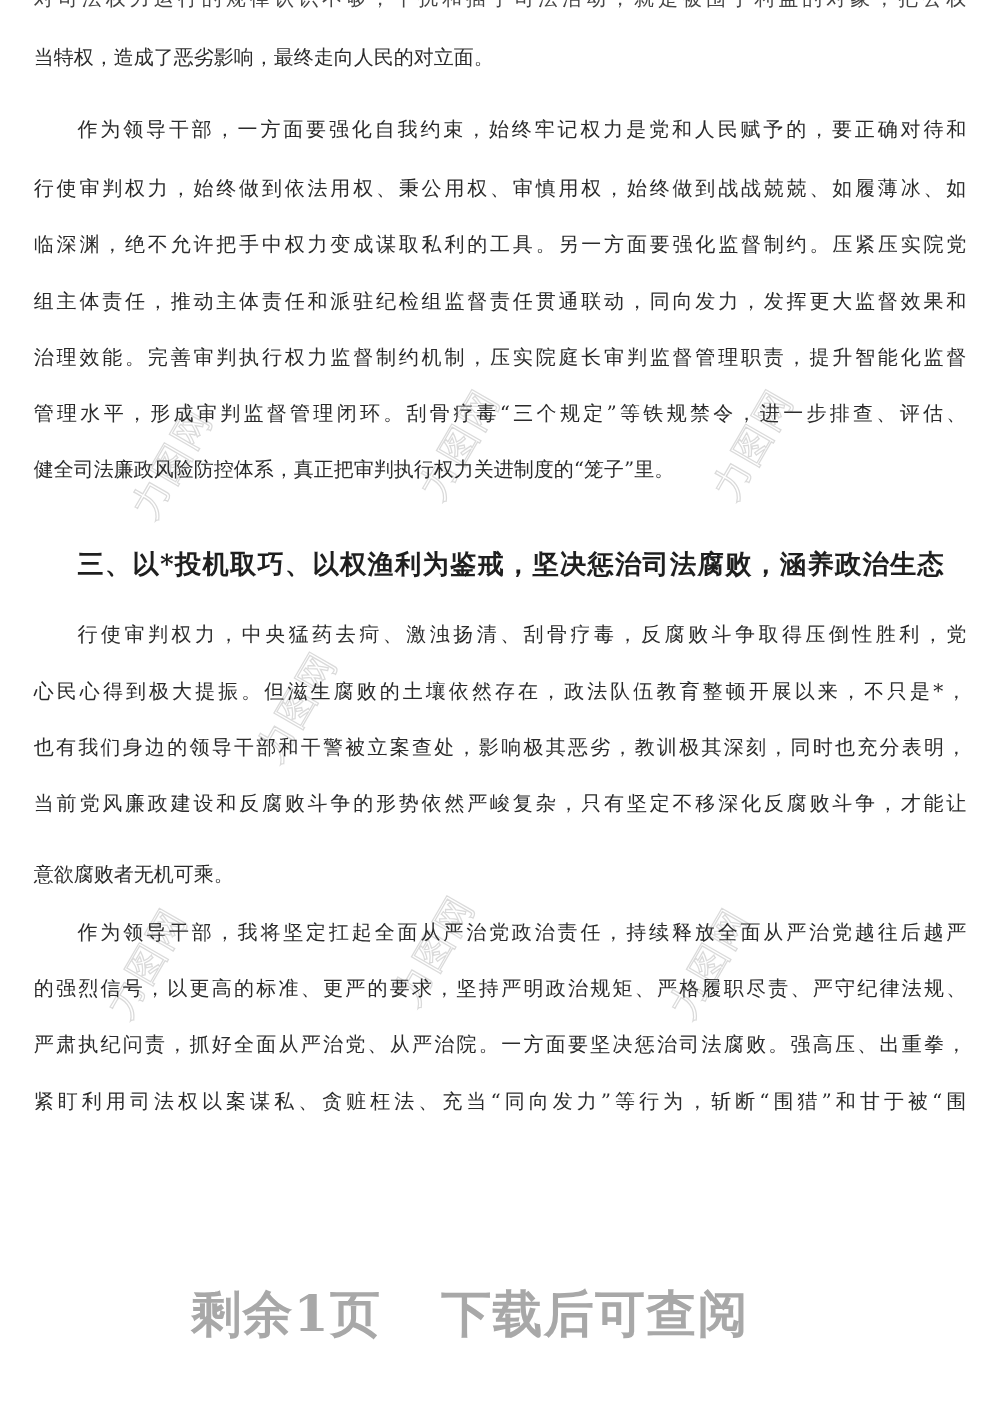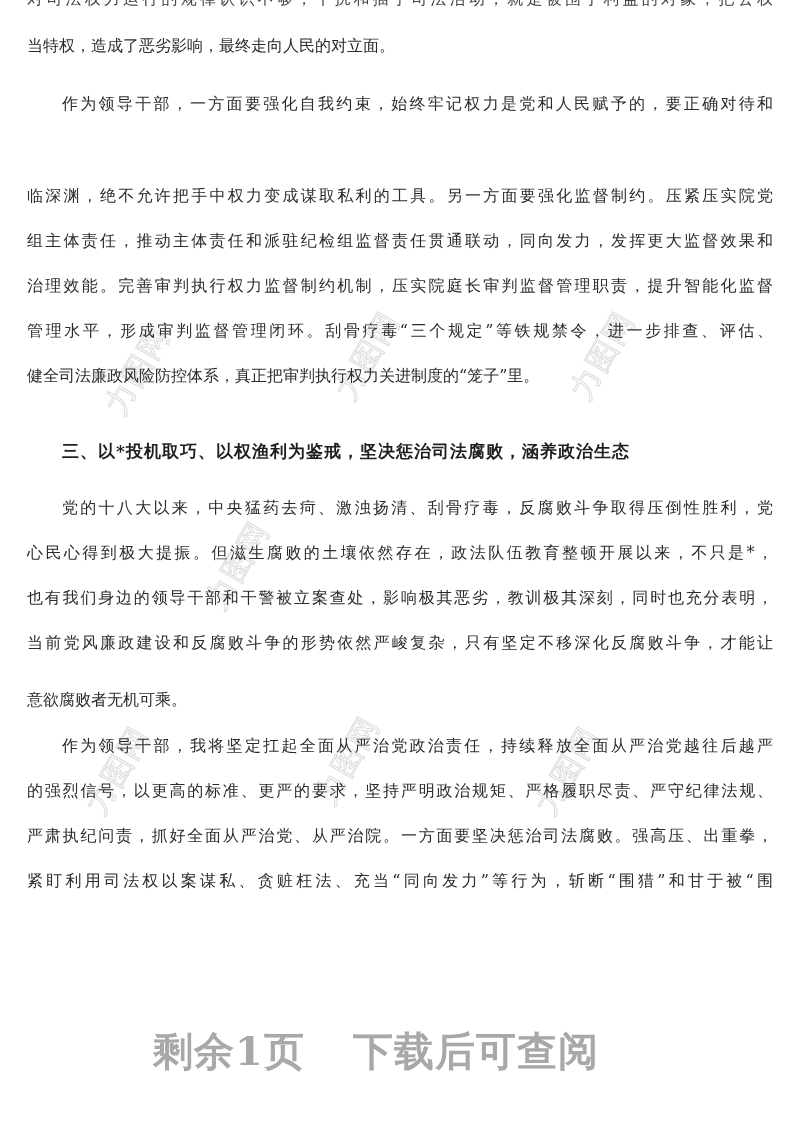--- a/index.html
+++ b/index.html
@@ -3,21 +3,21 @@
 <meta charset="utf-8">
 <style>
   html, body { margin:0; padding:0; background:#ffffff; }
   body { width:800px; height:1125px; position:relative; overflow:hidden;
          font-family:"DejaVu Serif","Liberation Serif",serif; color:#2b2b2b; }
   .page { position:absolute; left:0; top:0; width:800px; height:1125px; }
   .line { position:absolute; left:27px; width:746px; height:24px; font-size:16px; line-height:24px;
           white-space:nowrap; text-align:justify; text-align-last:justify; letter-spacing:0; }
   .line.indent { left:62px; width:711px; }
   .line.last { text-align-last:left; }
-  .heading { position:absolute; left:62px; top:439px; font-size:17px; line-height:24px; font-weight:bold;
+  .heading { position:absolute; left:62px; top:439px; font-size:21px; line-height:24px; font-weight:bold;
              letter-spacing:1px; color:#1f1f1f; white-space:nowrap; }
   .clipped { top:-13px; color:#444; }
   .banner { position:absolute; left:0; width:752px; top:1024px; height:50px; text-align:center;
             font-size:40px; font-weight:bold; color:#a8a8a8; font-family:"DejaVu Serif","Liberation Serif",serif;
             letter-spacing:1px; }
   .banner span { display:inline-block; }
   .banner .gap { width:48px; }
   .wm { position:absolute; font-size:30px; color:rgba(180,180,180,0.25); font-family:"DejaVu Sans",sans-serif;
         transform:rotate(-60deg); white-space:nowrap; pointer-events:none; letter-spacing:2px;
         -webkit-text-stroke:1px rgba(150,150,150,0.35); color:transparent; }
@@ -33,29 +33,30 @@
   <div class="wm" style="left:190px; top:545px;">力图网</div>
   <div class="wm" style="left:70px; top:750px;">力图网</div>
   <div class="wm" style="left:300px; top:740px;">力图网</div>
   <div class="wm" style="left:520px; top:750px;">力图网</div>
 
   <div class="line clipped">对司法权力运行的规律认识不够，干扰和插手司法活动，就是被围于利益的对象，把公权</div>
 
   <div class="line last" style="top:34px;">当特权，造成了恶劣影响，最终走向人民的对立面。</div>
 
   <div class="line indent" style="top:92px;">作为领导干部，一方面要强化自我约束，始终牢记权力是党和人民赋予的，要正确对待和</div>
+  <div class="line" style="top:139px;">行使审判权力，始终做到依法用权、秉公用权、审慎用权，始终做到战战兢兢、如履薄冰、如</div>
   <div class="line" style="top:184px;">临深渊，绝不允许把手中权力变成谋取私利的工具。另一方面要强化监督制约。压紧压实院党</div>
   <div class="line" style="top:229px;">组主体责任，推动主体责任和派驻纪检组监督责任贯通联动，同向发力，发挥更大监督效果和</div>
   <div class="line" style="top:274px;">治理效能。完善审判执行权力监督制约机制，压实院庭长审判监督管理职责，提升智能化监督</div>
   <div class="line" style="top:319px;">管理水平，形成审判监督管理闭环。刮骨疗毒“三个规定”等铁规禁令，进一步排查、评估、</div>
   <div class="line last" style="top:364px;">健全司法廉政风险防控体系，真正把审判执行权力关进制度的“笼子”里。</div>
 
   <div class="heading">三、以*投机取巧、以权渔利为鉴戒，坚决惩治司法腐败，涵养政治生态</div>
 
-  <div class="line indent" style="top:496px;">党的十八大以来，中央猛药去疴、激浊扬清、刮骨疗毒，反腐败斗争取得压倒性胜利，党</div>
+  <div class="line indent" style="top:496px;">行使审判权力，中央猛药去疴、激浊扬清、刮骨疗毒，反腐败斗争取得压倒性胜利，党</div>
   <div class="line" style="top:541px;">心民心得到极大提振。但滋生腐败的土壤依然存在，政法队伍教育整顿开展以来，不只是*，</div>
   <div class="line" style="top:586px;">也有我们身边的领导干部和干警被立案查处，影响极其恶劣，教训极其深刻，同时也充分表明，</div>
   <div class="line" style="top:631px;">当前党风廉政建设和反腐败斗争的形势依然严峻复杂，只有坚定不移深化反腐败斗争，才能让</div>
   <div class="line last" style="top:676px;margin-top:12px;">意欲腐败者无机可乘。</div>
 
   <div class="line indent" style="top:734px;">作为领导干部，我将坚定扛起全面从严治党政治责任，持续释放全面从严治党越往后越严</div>
   <div class="line" style="top:779px;">的强烈信号，以更高的标准、更严的要求，坚持严明政治规矩、严格履职尽责、严守纪律法规、</div>
   <div class="line" style="top:824px;">严肃执纪问责，抓好全面从严治党、从严治院。一方面要坚决惩治司法腐败。强高压、出重拳，</div>
   <div class="line" style="top:869px;">紧盯利用司法权以案谋私、贪赃枉法、充当“同向发力”等行为，斩断“围猎”和甘于被“围</div>
 

